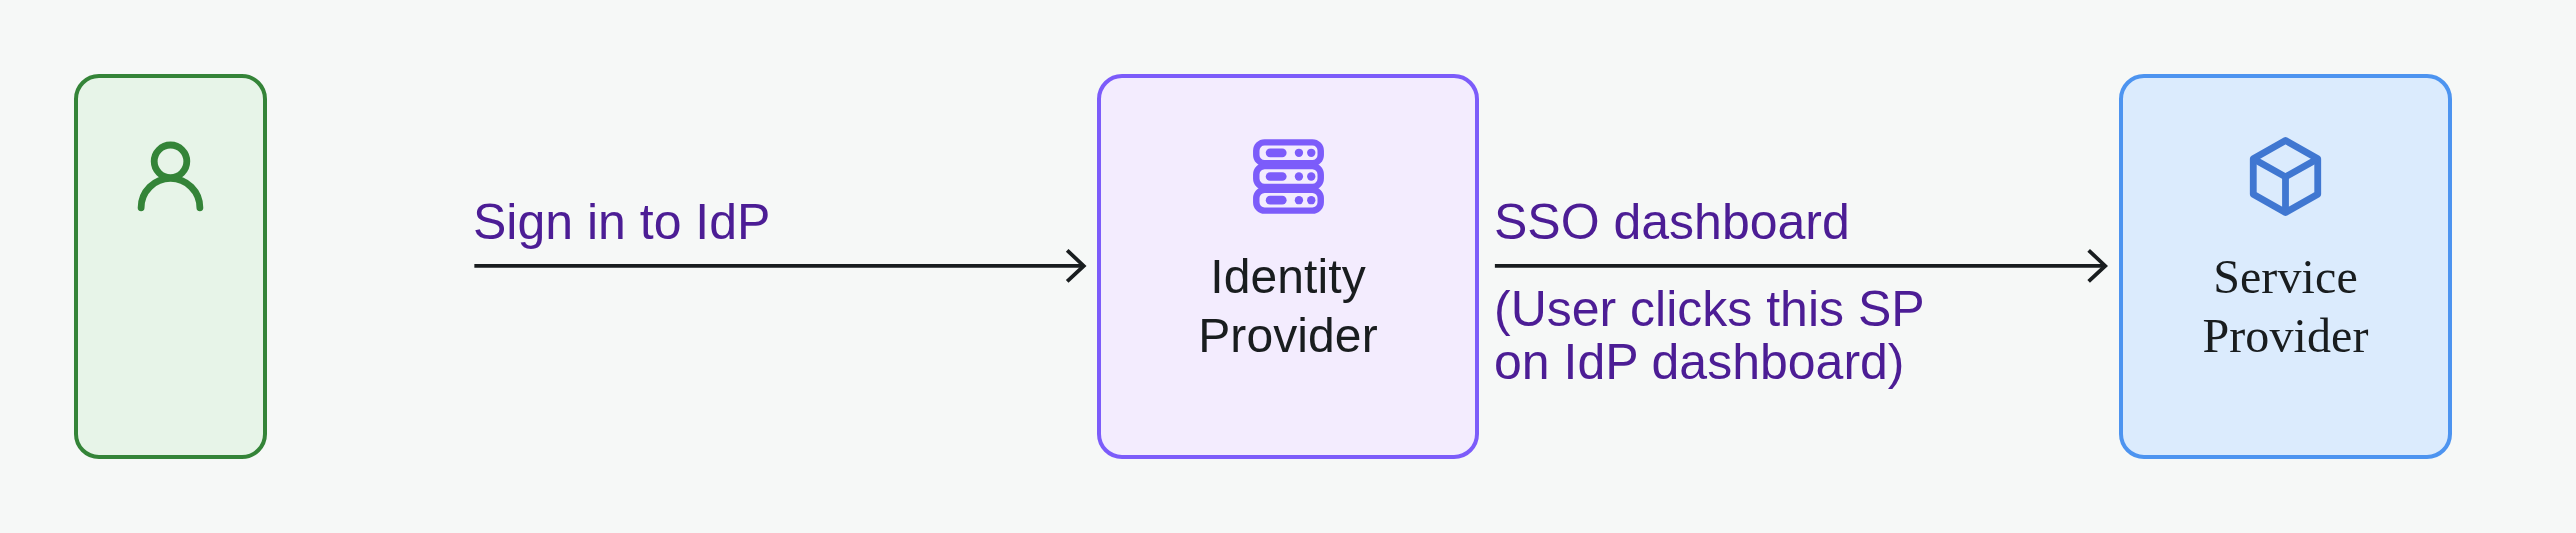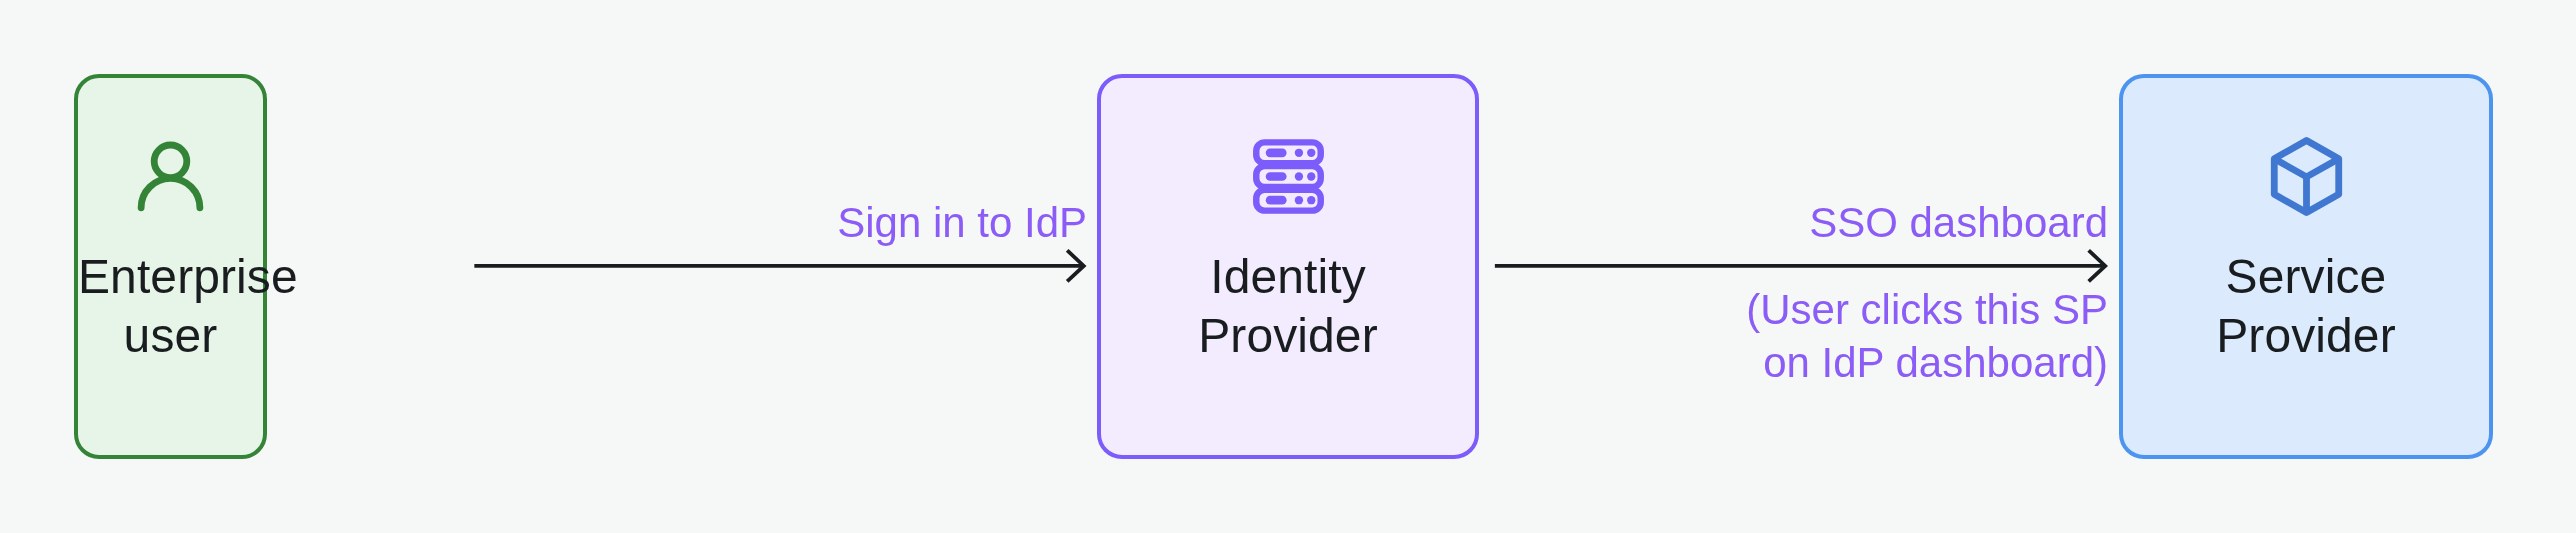--- a/index.html
+++ b/index.html
@@ -57,41 +57,42 @@
     border-color: #348438;
   }
   #node-idp {
     left: 1097px;
     width: 382px;
     background: #f3ecfe;
     border-color: #7c5cfa;
   }
   #node-sp {
     left: 2119px;
-    width: 374px;
+    width: 333px;
     background: #dbebfd;
     border-color: #4d94f0;
+    font-family: Liberation Serif, serif;
   }
 
   
   .edge {
     position: absolute;
   }
   .edge-line {
     position: absolute;
     left: 0;
     top: 0;
     overflow: visible;
   }
   .edge-label {
     position: absolute;
-    text-align: right;
-    font-size: 42px;
+    text-align: left;
+    font-size: 50px;
     line-height: 53px;
-    color: #8b5cf6;
+    color: #4c1d95;
     white-space: pre-line;
     width: 100%;
     left: 0;
   }
   .edge-label.above {
     bottom: 100%;
     margin-bottom: 15.2px;
   }
   .edge-label.below {
     top: 100%;
@@ -114,22 +115,20 @@
 </head>
 <body>
 
 <div id="canvas">
 
   <div class="node" id="node-user">
     <svg class="node-icon" viewBox="0 0 48 48" fill="none">
       <circle cx="24" cy="16" r="8.6" stroke="#348438" stroke-width="3.6"></circle>
       <path d="M8.5 40.5 A15.5 15.5 0 0 1 39.5 40.5" stroke="#348438" stroke-width="3.6" stroke-linecap="round" fill="none"></path>
     </svg>
-    <div class="node-label">Enterprise
-user</div>
   </div>
 
   <div class="node" id="node-idp">
     <svg class="node-icon" viewBox="0 0 48 48" fill="none">
       <rect x="7" y="6" width="34" height="11" rx="4.4" stroke="#7c5cfa" stroke-width="3.4"></rect>
       <rect x="7" y="18.5" width="34" height="11" rx="4.4" stroke="#7c5cfa" stroke-width="3.4"></rect>
       <rect x="7" y="31" width="34" height="11" rx="4.4" stroke="#7c5cfa" stroke-width="3.4"></rect>
       <rect x="12" y="9.2" width="11" height="4.6" rx="2.3" fill="#7c5cfa"></rect>
       <rect x="12" y="21.7" width="11" height="4.6" rx="2.3" fill="#7c5cfa"></rect>
       <rect x="12" y="34.2" width="11" height="4.6" rx="2.3" fill="#7c5cfa"></rect>

